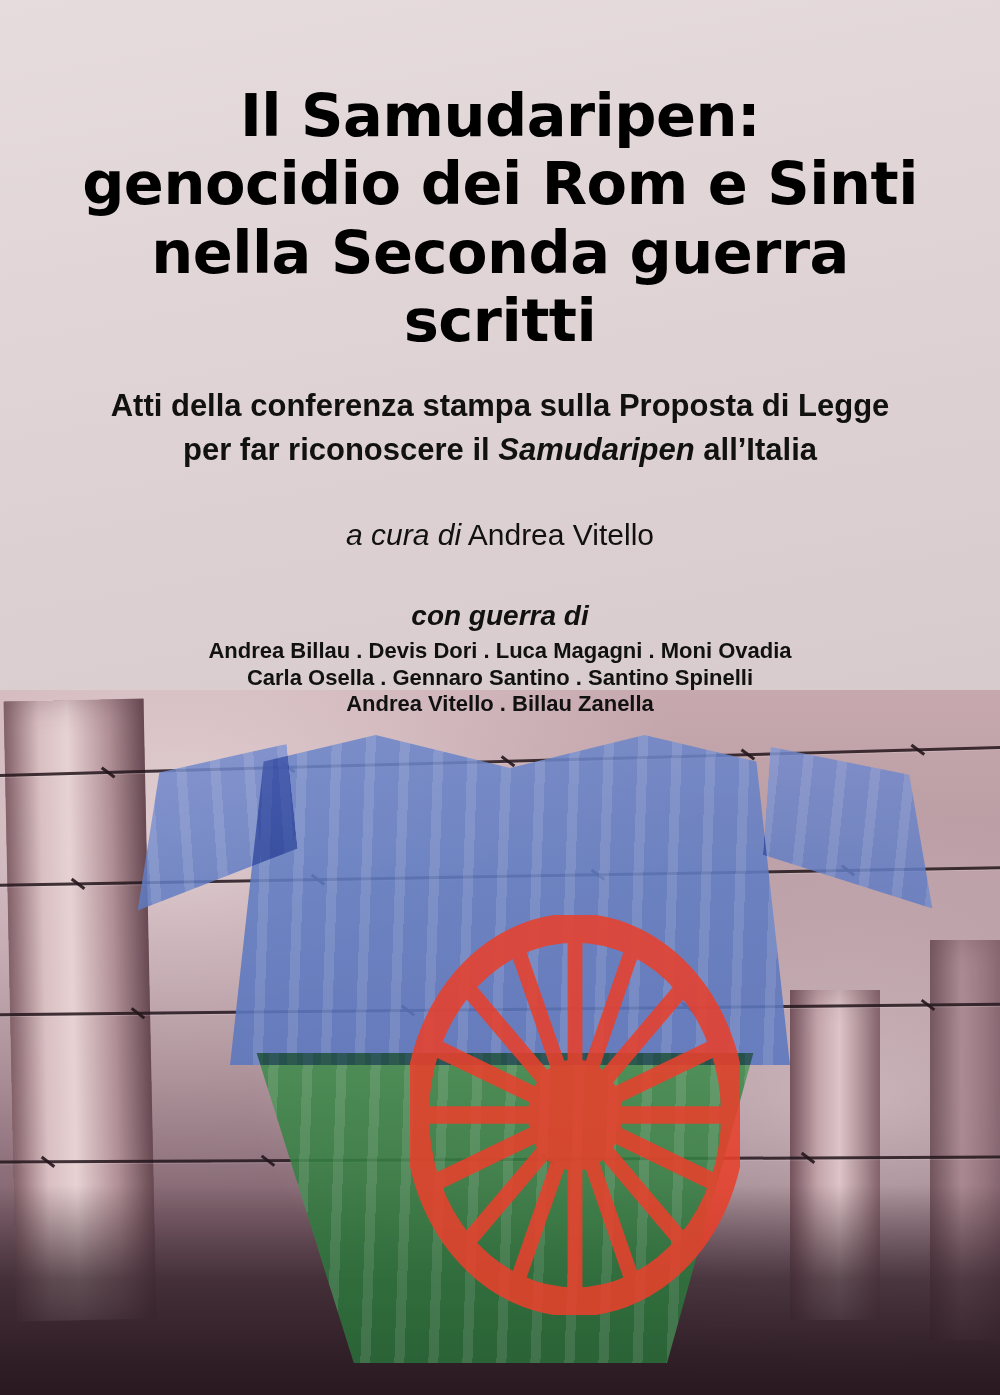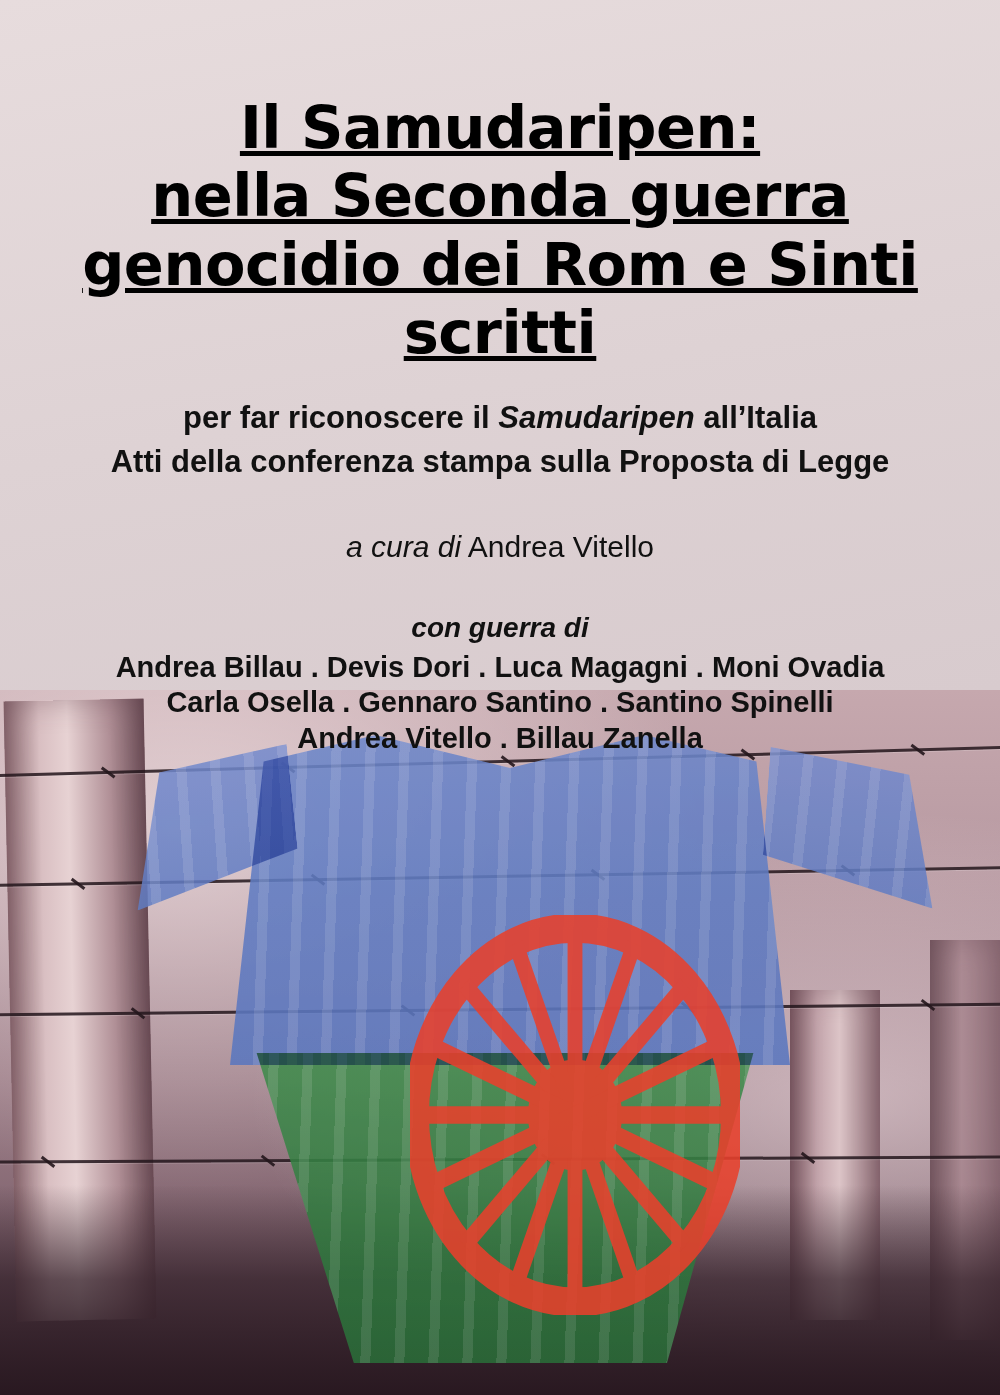--- a/index.html
+++ b/index.html
@@ -29,23 +29,22 @@
     padding-top: 82px;
     box-sizing: border-box;
   }
   .title {
     font-family: "DejaVu Sans", sans-serif;
     font-weight: bold;
     font-size: 59px;
     line-height: 1.16;
     color: #000000;
     letter-spacing: -0.5px;
-    margin: 12px auto;
+    margin: 0 auto;
     width: 880px;
-    text-decoration: underline;
   }
   .subtitle {
     font-family: "Liberation Sans", sans-serif;
     font-weight: bold;
     font-size: 31px;
     line-height: 1.42;
     color: #111111;
     margin: 28px auto 0;
     width: 880px;
   }
@@ -68,21 +67,21 @@
     font-family: "Liberation Sans", sans-serif;
     font-style: italic;
     font-weight: bold;
     font-size: 28px;
     color: #111111;
     margin: 48px auto 0;
   }
   .contrib-line {
     font-family: "Liberation Sans", sans-serif;
     font-weight: bold;
-    font-size: 29px;
+    font-size: 22px;
     line-height: 1.22;
     color: #111111;
   }
   .contrib-lines {
     margin-top: 6px;
   }
 
   
   .artwork {
     position: absolute;
@@ -326,30 +325,30 @@
         </svg>
       </div>
     </div>
 
     <div class="ground"></div>
   </div>
 
   <div class="text-block">
     <div class="title">
       <div>Il Samudaripen:</div>
+      <div>genocidio dei Rom e Sinti</div>
       <div>nella Seconda guerra</div>
-      <div>genocidio dei Rom e Sinti</div>
       <div>scritti</div>
     </div>
 
     <div class="subtitle">
+      <div>Atti della conferenza stampa sulla Proposta di Legge</div>
       <div>
         <span>per far riconoscere il </span><span class="ital">Samudaripen</span><span> all’Italia</span>
       </div>
-      <div>Atti della conferenza stampa sulla Proposta di Legge</div>
     </div>
 
     <div class="editor">
       <span class="cura">a cura di</span>
       <span class="ed-name">Andrea Vitello</span>
     </div>
 
     <div class="contrib-label">con guerra di</div>
     <div class="contrib-lines">
       <div class="contrib-line">Andrea Billau . Devis Dori . Luca Magagni . Moni Ovadia</div>

